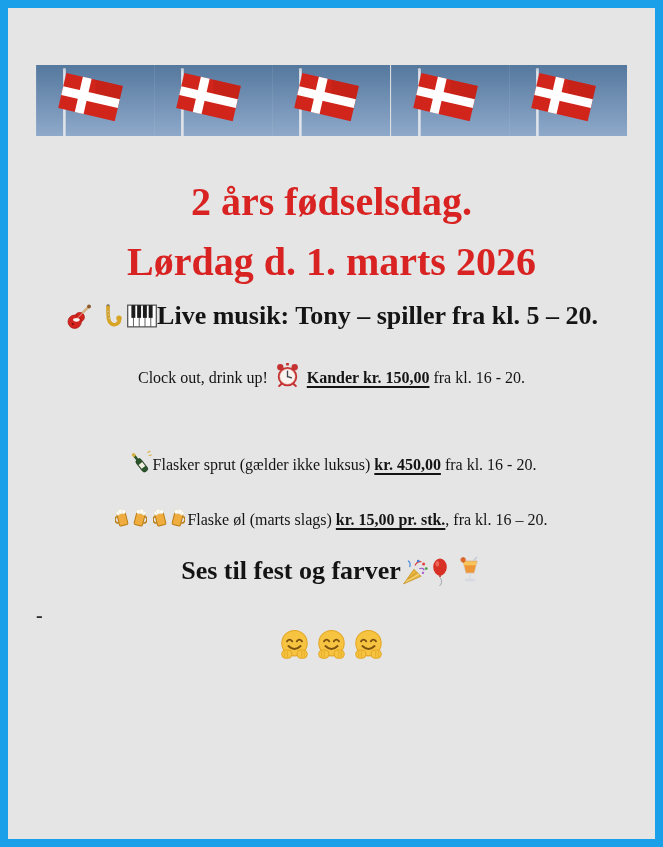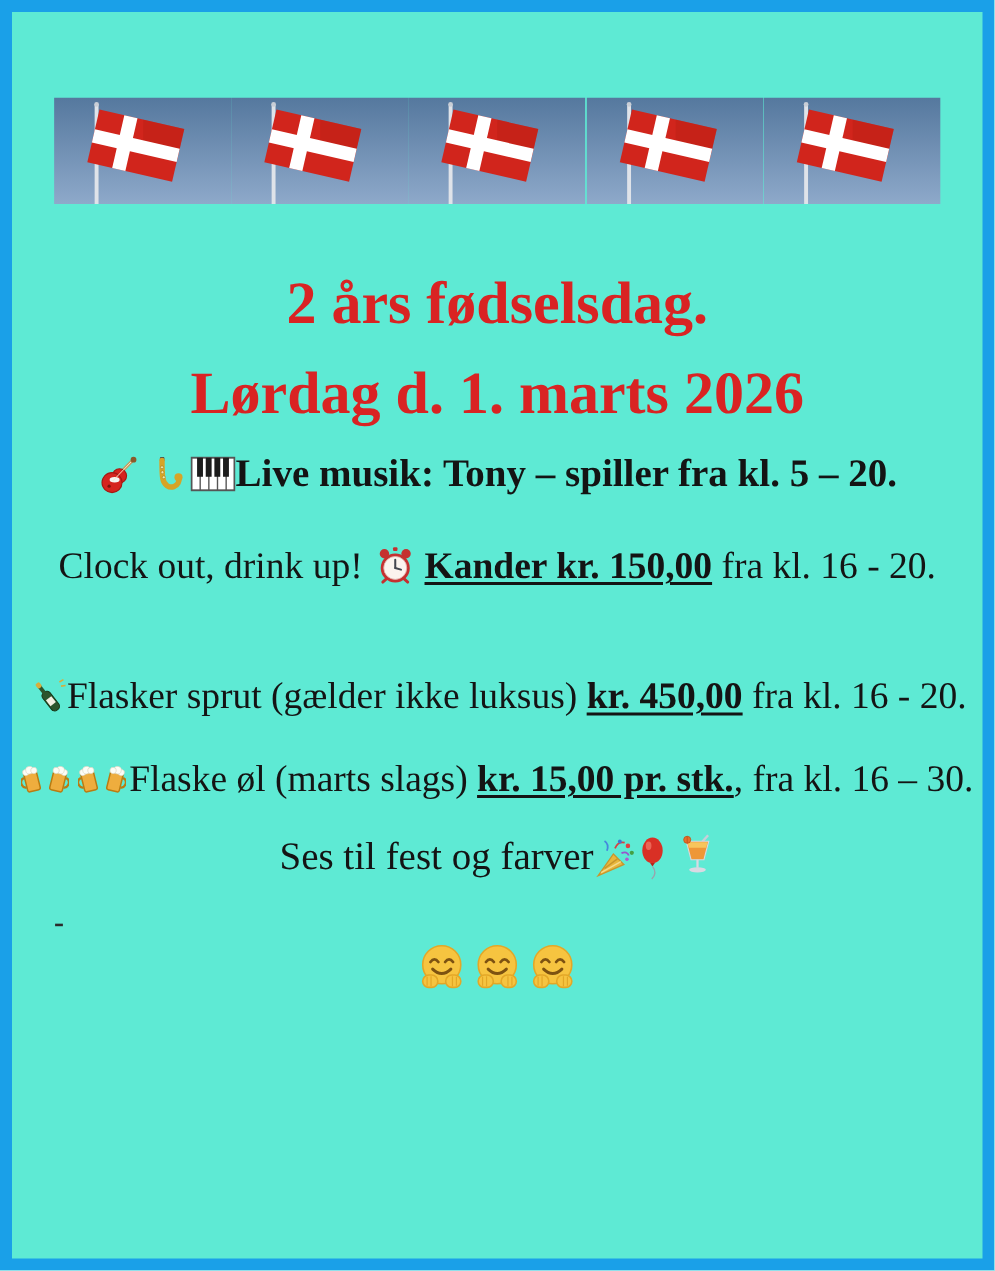--- a/index.html
+++ b/index.html
@@ -1,33 +1,33 @@
 <!DOCTYPE html>
 <html><head>
 <meta charset="utf-8">
 <style>
   html,body { margin:0; padding:0; background:#ffffff; }
   .poster {
     position:relative; width:663px; height:847px; box-sizing:border-box;
-    border:8px solid #1aa0e8; background:#5eead4;
+    border:8px solid #1aa0e8; background:#e5e5e5;
     font-family:"Liberation Serif", serif; overflow:hidden;
   }
   .flag-strip { margin:57px 0 0 28px; width:591px; height:71px; display:flex; }
   .flag-tile { width:118.2px; height:71px; }
   .flag-tile svg { width:100%; height:100%; display:block; }
 
   .headings { margin-top:36px; text-align:center; font-weight:bold;
               font-size:40px; line-height:60px; color:#d92323; }
 
-  .line { text-align:center; font-size:25px; color:#141414; white-space:nowrap; height:40px; line-height:40px; }
+  .line { text-align:center; font-size:16px; color:#141414; white-space:nowrap; height:40px; line-height:40px; }
   .line-live   { margin-top:4px;  font-weight:bold; font-size:26px; }
   .line-kander { margin-top:22px; }
   .line-sprut  { margin-top:47px; }
   .line-beer   { margin-top:15px; }
-  .line-close  { margin-top:10px; font-weight:normal; font-size:26px; height:42px; line-height:42px; }
+  .line-close  { margin-top:10px; font-weight:bold; font-size:26px; height:42px; line-height:42px; }
   .hl { font-weight:bold; text-decoration:underline; text-decoration-thickness:2px; text-underline-offset:3px; }
 
   .icon { display:inline-block; vertical-align:-5px; }
   .ic-guitar  { vertical-align:-7px; margin-right:5px; }
   .ic-sax     { vertical-align:-6px; margin-right:3px; }
   .ic-piano   { vertical-align:-4px; }
   .ic-clock   { vertical-align:-6px; margin:0 6px 0 2px; }
   .ic-bottle  { vertical-align:-6px; }
   .ic-mugs    { vertical-align:-6px; margin-right:6px; }
   .ic-mugs2   { margin-right:2px; }
@@ -204,21 +204,21 @@
           <circle cx="7.8" cy="4.9" r="2.5" fill="#fdfdf6" stroke="#d9d2bd" stroke-width="0.4"></circle>
           <circle cx="10.6" cy="5.8" r="2.1" fill="#fdfdf6" stroke="#d9d2bd" stroke-width="0.4"></circle>
         </g>
         <g transform="translate(32,0) scale(-1,1) rotate(-14 9 14)">
           <path d="M3 9 q-3 .6 -2.6 3.8 q.4 2.8 2.8 2.8" fill="none" stroke="#b97c12" stroke-width="1.5"></path>
           <rect x="3.4" y="6.5" width="8.6" height="12.5" rx="1.3" fill="#eead3e" stroke="#b97c12" stroke-width="1"></rect>
           <circle cx="5" cy="5.8" r="2.1" fill="#fdfdf6" stroke="#d9d2bd" stroke-width="0.4"></circle>
           <circle cx="7.8" cy="4.9" r="2.5" fill="#fdfdf6" stroke="#d9d2bd" stroke-width="0.4"></circle>
           <circle cx="10.6" cy="5.8" r="2.1" fill="#fdfdf6" stroke="#d9d2bd" stroke-width="0.4"></circle>
         </g>
-      </svg><span>Flaske øl (marts slags) </span><span class="hl">kr. 15,00 pr. stk.</span><span>, fra kl. 16 – 30.</span>
+      </svg><span>Flaske øl (marts slags) </span><span class="hl">kr. 15,00 pr. stk.</span><span>, fra kl. 16 – 20.</span>
   </div>
 
   <div class="line line-close">
     <span>Ses til fest og farver</span><svg class="icon ic-popper" width="28" height="28" viewBox="0 0 26 26">
         <polygon points="2.5,24 12,10.5 18.5,17" fill="#e8b73c" stroke="#c8952c" stroke-width="0.8"></polygon>
         <line x1="6.5" y1="19.5" x2="14.5" y2="13.5" stroke="#c8952c" stroke-width="0.9"></line>
         <line x1="4.4" y1="22" x2="16.6" y2="15.2" stroke="#f6da8a" stroke-width="0.9"></line>
         <path d="M13 7 Q15 2.5 19 3.5" fill="none" stroke="#d84040" stroke-width="1.1"></path>
         <path d="M8 8.5 Q9.5 4.5 6.5 2.5" fill="none" stroke="#4488dd" stroke-width="1.1"></path>
         <path d="M17 10 Q20.5 8.5 21.5 11.5" fill="none" stroke="#9a55cc" stroke-width="1.1"></path>

